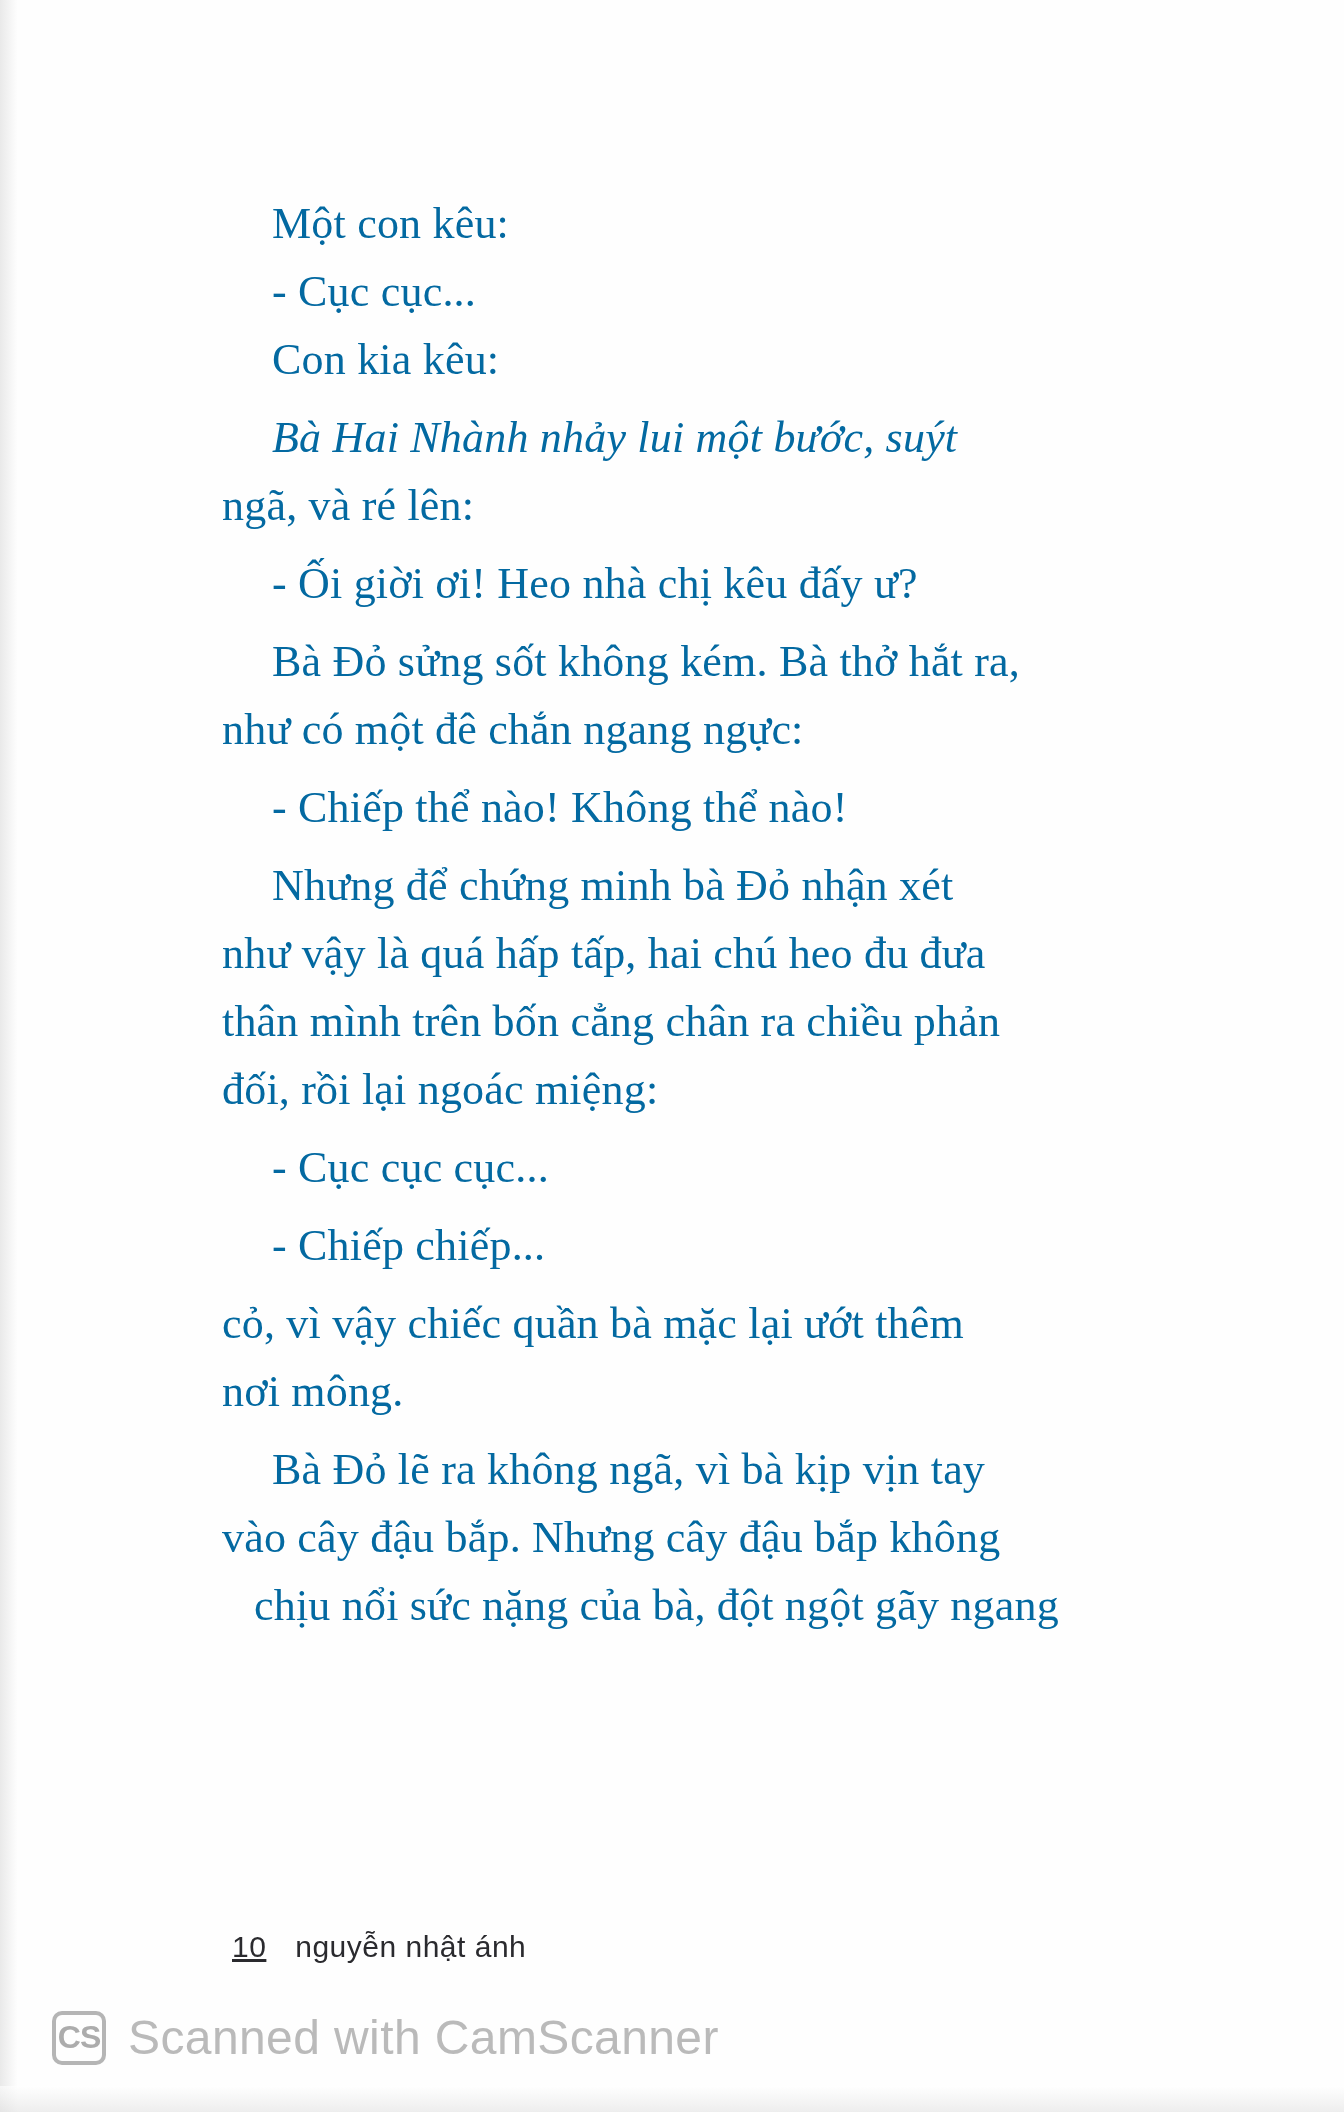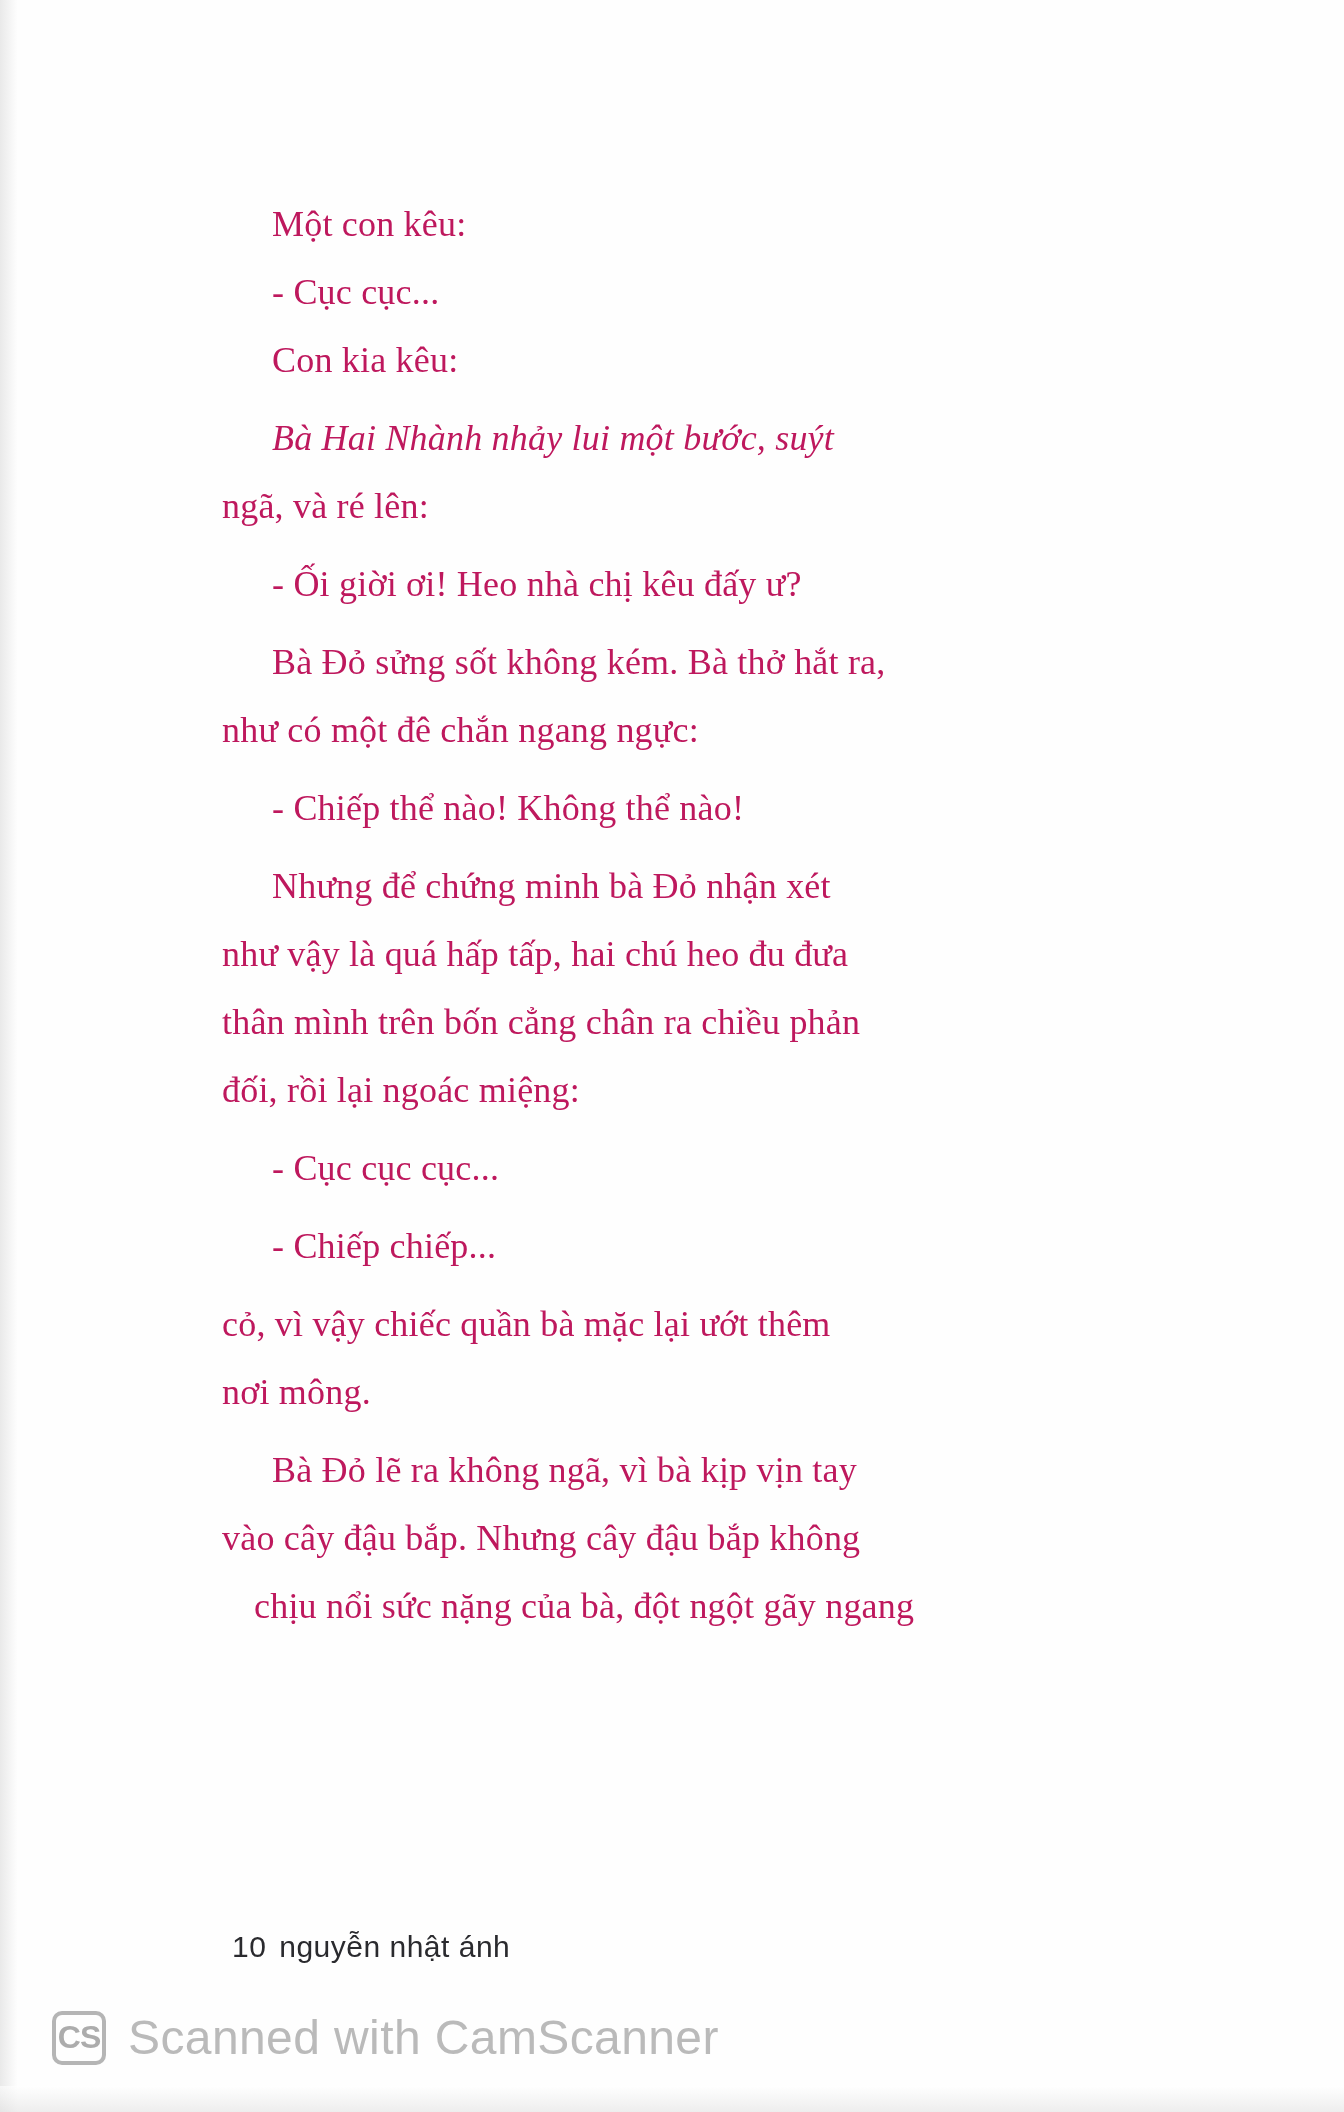--- a/index.html
+++ b/index.html
@@ -37,38 +37,39 @@
     background: linear-gradient(to top, #e2e2e2, #ffffff);
     opacity: 0.6;
   }
   .text-block {
     position: absolute;
     left: 222px;
     top: 190px;
     width: 930px;
   }
   .line {
-    font-size: 36px;
+    font-size: 44px;
     line-height: 68px;
-    color: #be185d;
+    color: #0369a1;
     letter-spacing: 0.2px;
     white-space: pre;
   }
   .gap-sm { height: 10px; }
   .footer {
     position: absolute;
     left: 232px;
     top: 1930px;
     font-family: "Liberation Sans", sans-serif;
     font-size: 30px;
     color: #2a2a2e;
     letter-spacing: 0.5px;
   }
   .footer .pageno {
-    margin-right: 4px;
+    margin-right: 20px;
+    text-decoration: underline;
   }
   .watermark {
     position: absolute;
     left: 52px;
     top: 2010px;
     display: flex;
     align-items: center;
     opacity: 0.72;
   }
   .cs-badge {

